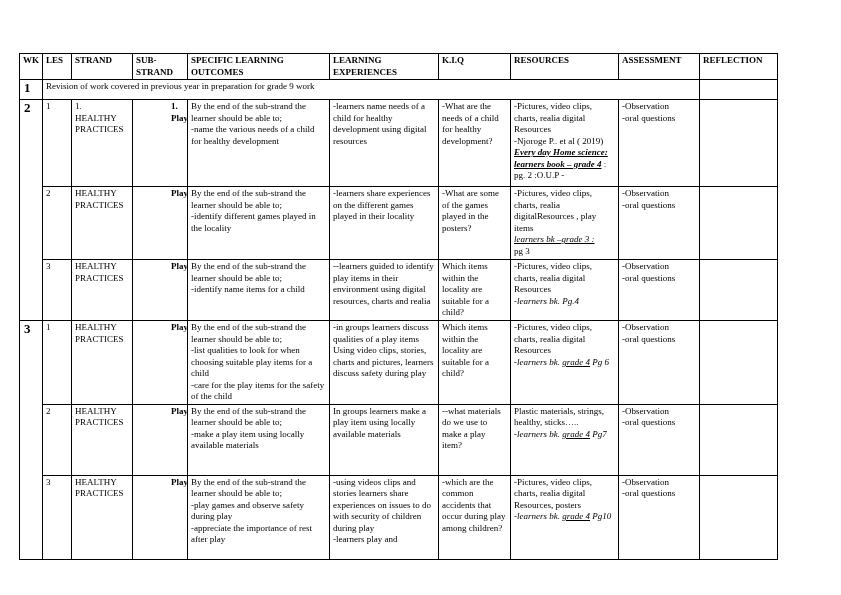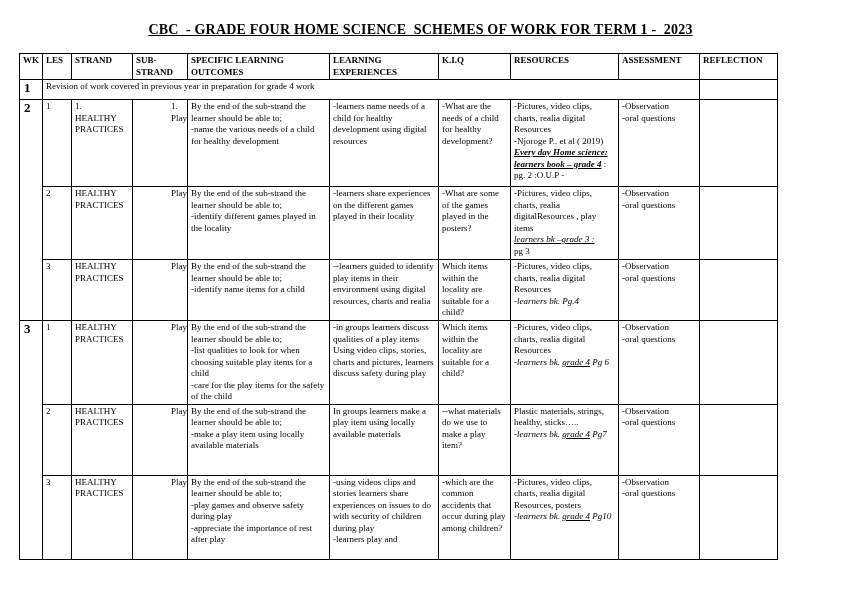--- a/index.html
+++ b/index.html
@@ -9,27 +9,26 @@
          font-size:14px;font-weight:bold;text-decoration:underline;white-space:pre-wrap;letter-spacing:.2px;}
   table{position:absolute;left:19px;top:53px;border-collapse:collapse;table-layout:fixed;width:758px;}
   th,td{border:1px solid #000;vertical-align:top;padding:1px 3px 1px 3px;
         font-size:9px;line-height:11.5px;overflow:hidden;text-align:left;}
   th{font-weight:bold;}
   td.wk{font-size:13px;font-weight:bold;line-height:14px;padding-left:4px;}
   td.les{}
   .b{font-weight:bold;}
   .i{font-style:italic;}
   .u{text-decoration:underline;}
-  .sub{font-weight:normal;padding-left:38px;}
+  .sub{font-weight:bold;padding-left:38px;}
 </style>
 </head>
 <body>
 
 <div id="page">
-  <div id="title">CBC  - GRADE FOUR HOME SCIENCE  SCHEMES OF WORK FOR TERM 1 -  2023</div>
   <table>
     <colgroup>
         <col style="width: 23px;">
         <col style="width: 29px;">
         <col style="width: 61px;">
         <col style="width: 55px;">
         <col style="width: 142px;">
         <col style="width: 109px;">
         <col style="width: 72px;">
         <col style="width: 108px;">
@@ -46,21 +45,21 @@
           <th>LEARNING EXPERIENCES</th>
           <th>K.I.Q</th>
           <th>RESOURCES</th>
           <th>ASSESSMENT</th>
           <th>REFLECTION</th>
         </tr>
       </thead>
     <tbody>
         <tr style="height: 20px;">
           <td class="wk">1</td>
-          <td colspan="8">Revision of work covered in previous year in preparation for grade 4 work</td>
+          <td colspan="8">Revision of work covered in previous year in preparation for grade 9 work</td>
           <td></td>
         </tr>
         <tr style="height: 87px;">
           <td class="wk" rowspan="3">2</td>
           <td class="les">1</td>
           <td>
             <div>1.</div>
             <div>HEALTHY PRACTICES</div>
           </td>
           <td class="sub">1. Play</td>

